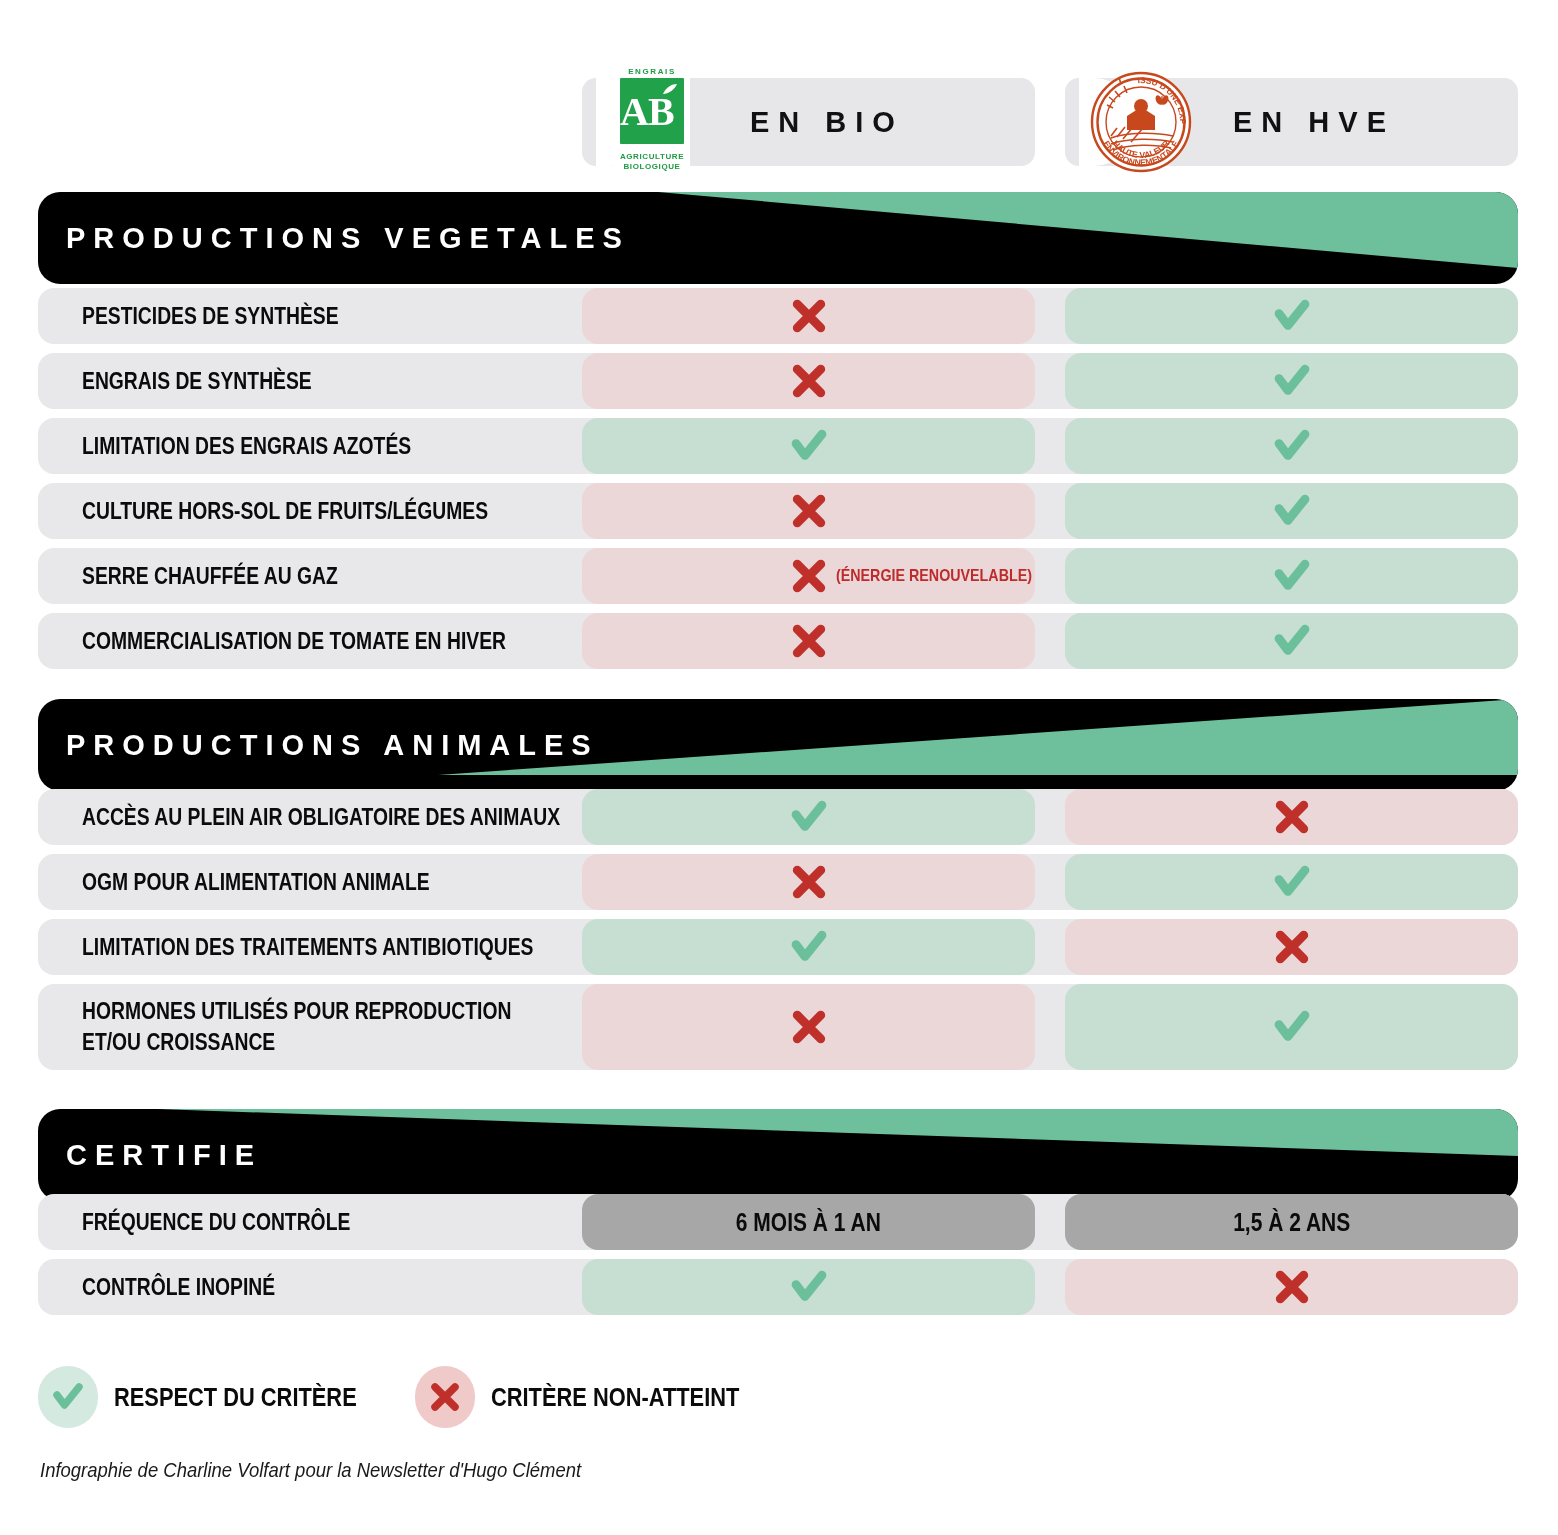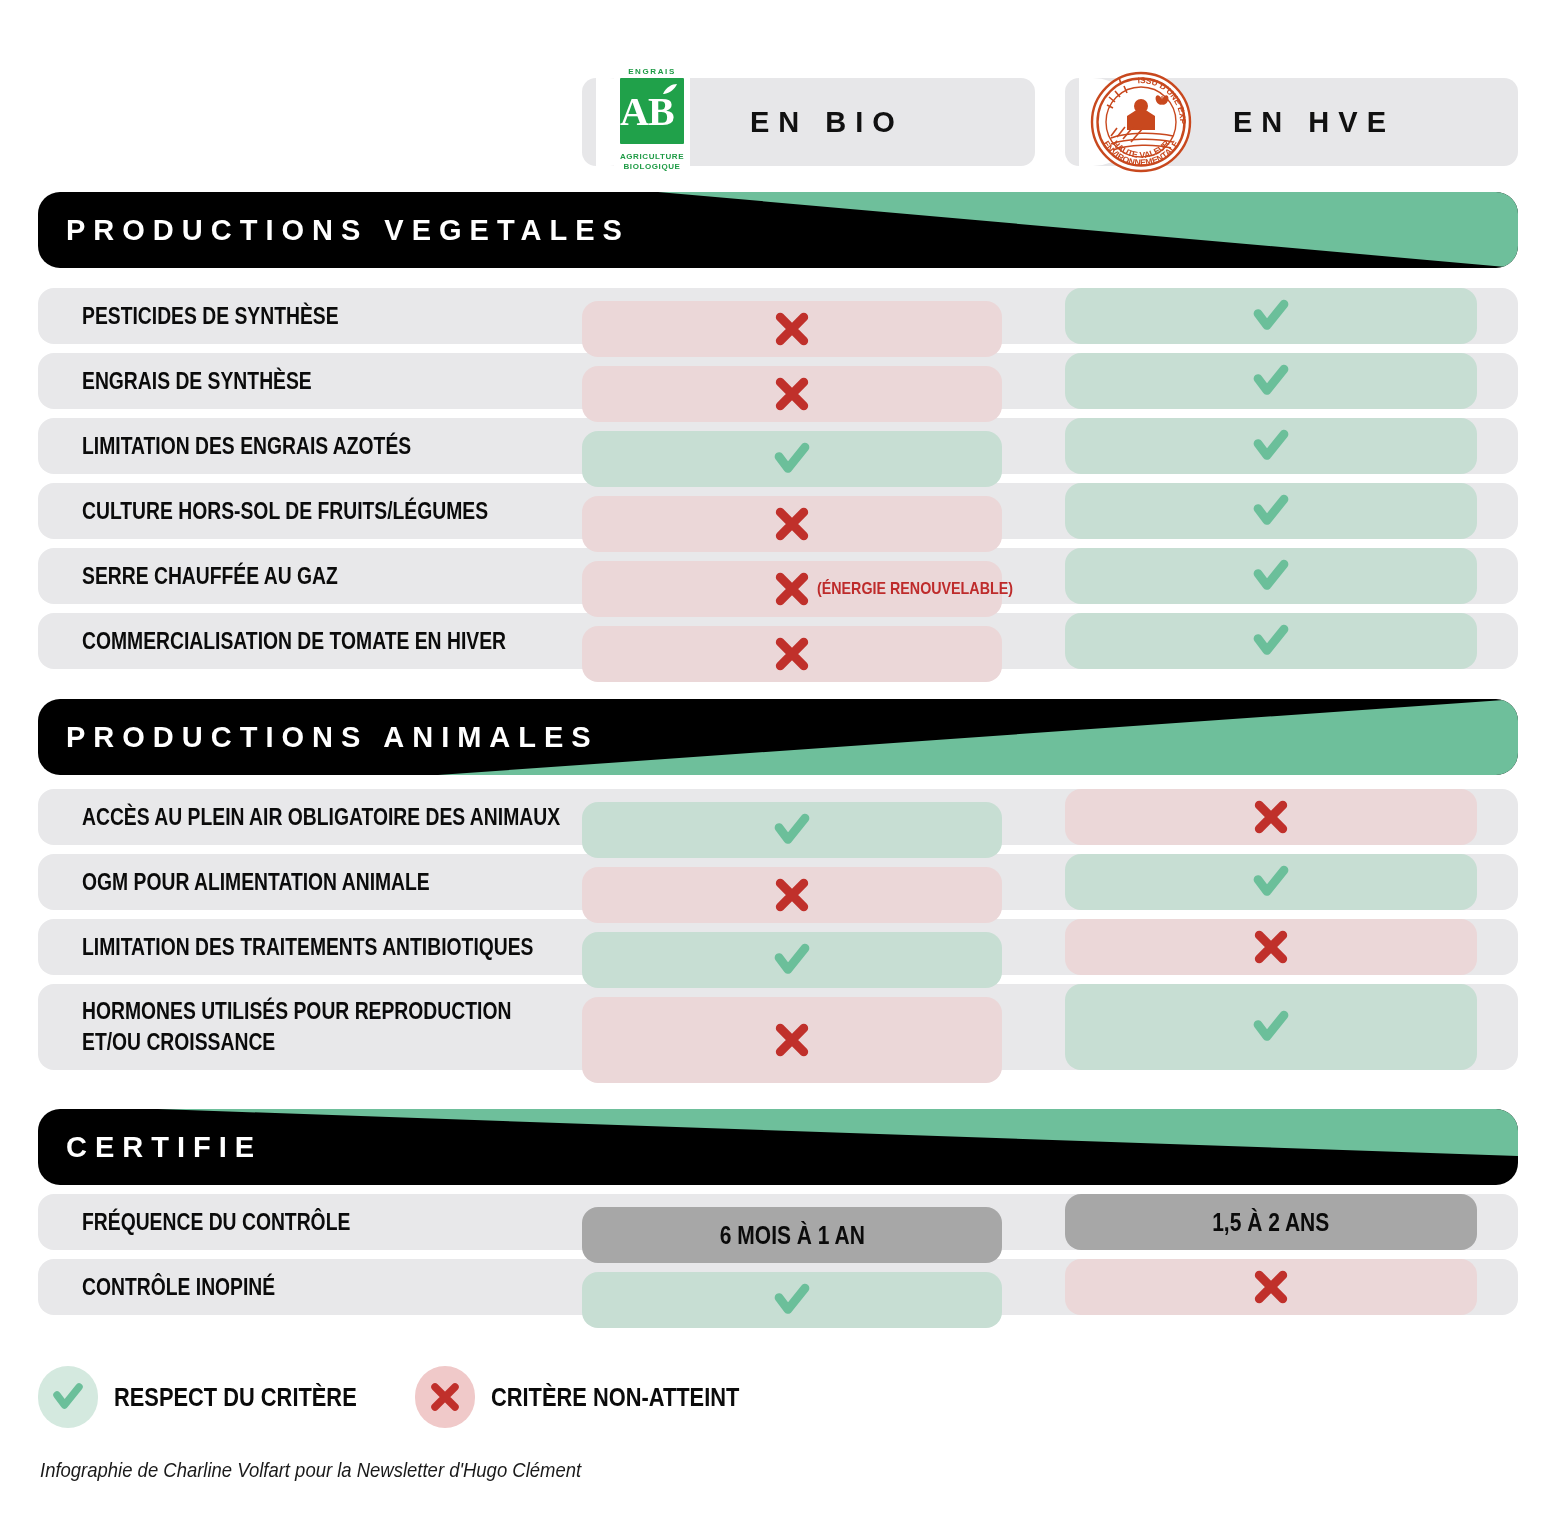--- a/index.html
+++ b/index.html
@@ -58,21 +58,21 @@
     line-height:10px;
   }
 
   
   .hve-logo{
     position:absolute;left:24px;top:-18px;width:104px;height:124px;
   }
 
   
   .section-bar{
-    position:absolute;left:38px;width:1480px;height:76px;
+    position:absolute;left:38px;width:1480px;height:92px;
     border-radius:22px;overflow:hidden;background:#000000;
   }
   .section-bar .wedge{position:absolute;inset:0;}
   .section-bar .title{
     position:absolute;left:28px;top:50%;transform:translateY(-50%);
     font-size:29px;font-weight:700;letter-spacing:8px;color:#FFFFFF;
     z-index:3;
   }
 
   
@@ -84,22 +84,22 @@
   .row-label{
     position:absolute;left:44px;top:50%;transform:translateY(-50%);
     z-index:2;color:#0B0B0B;
     font-size:23px;font-weight:700;line-height:31px;
     max-width:500px;
   }
   .row-label .ln{display:block;transform:scaleX(.84);transform-origin:left center;white-space:nowrap;}
   .cell{
     position:absolute;top:0;height:100%;border-radius:16px;z-index:2;
   }
-  .cell.bio{left:544px;width:420px;margin-top:13px;}
-  .cell.hve{left:1027px;width:412px;}
+  .cell.bio{left:544px;width:453px;}
+  .cell.hve{left:1027px;width:453px;}
   .cell.yes{background:#C7DED3;}
   .cell.no{background:#EBD7D8;}
   .cell.txt{background:#A7A7A7;}
   .cell .mark{
     position:absolute;left:50%;top:50%;transform:translate(-50%,-50%);
     line-height:0;
   }
   .cell .celltext{
     position:absolute;left:0;top:50%;transform:translateY(-50%);
     width:100%;text-align:center;

